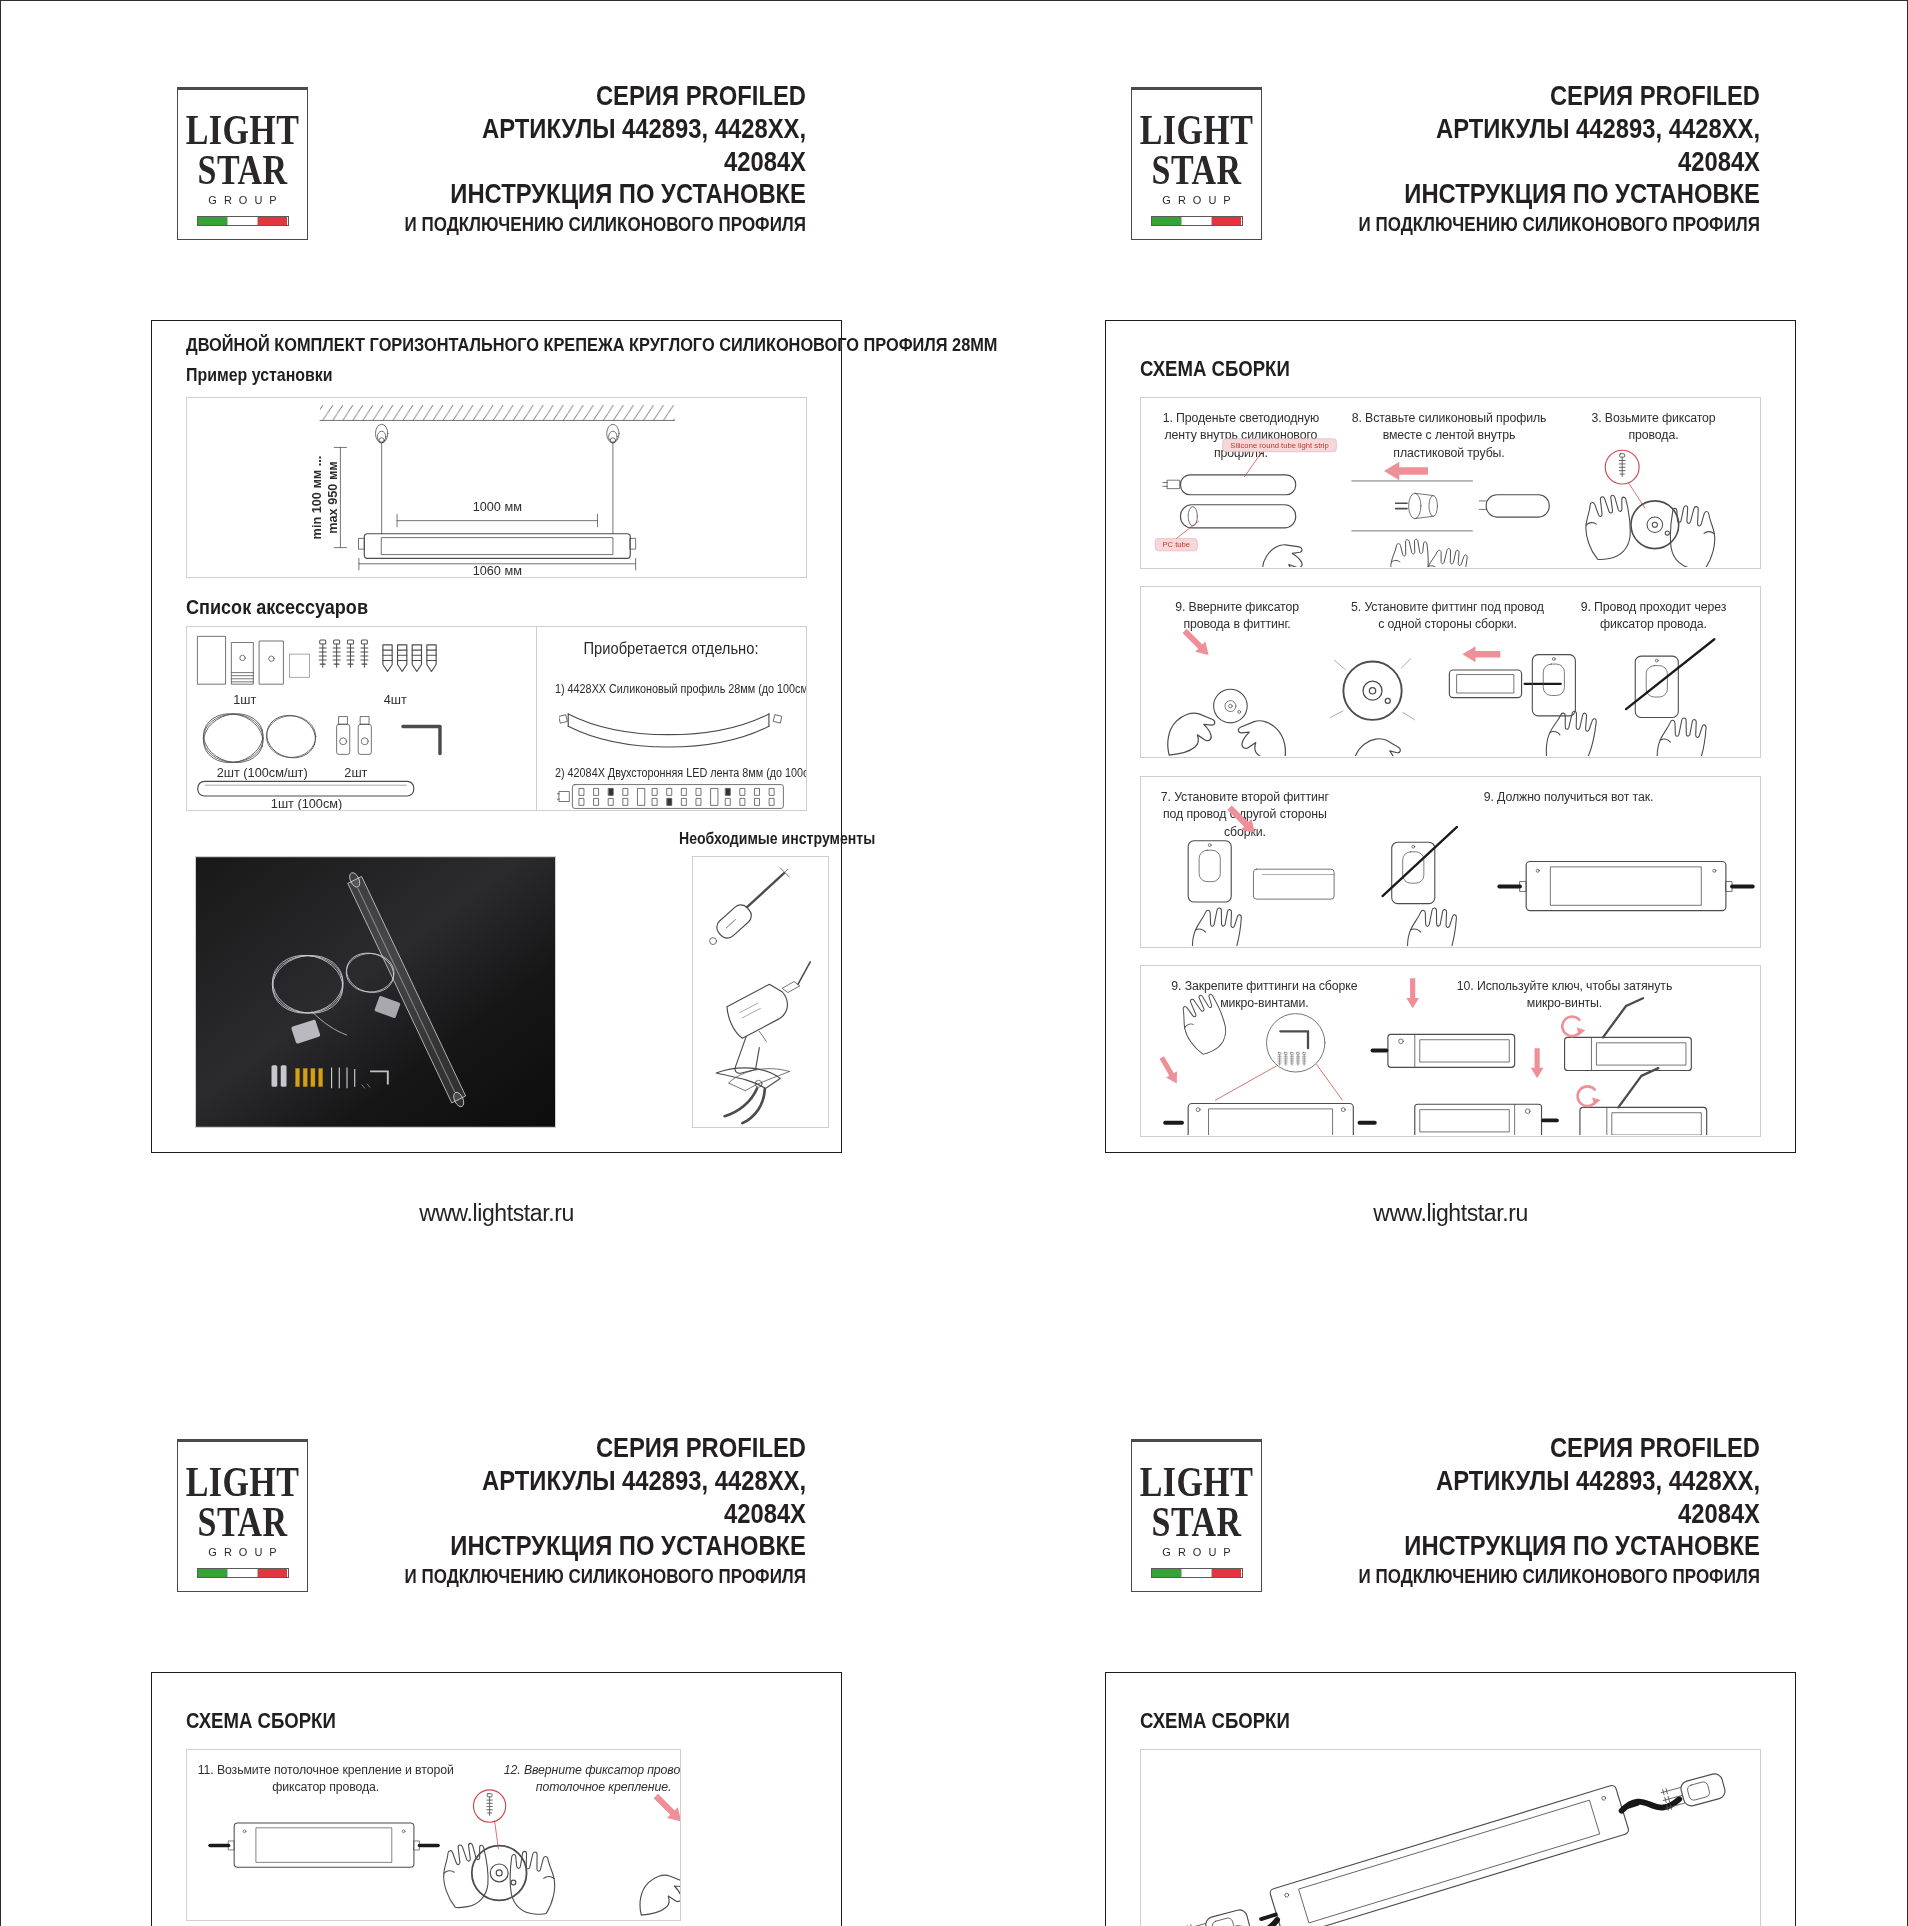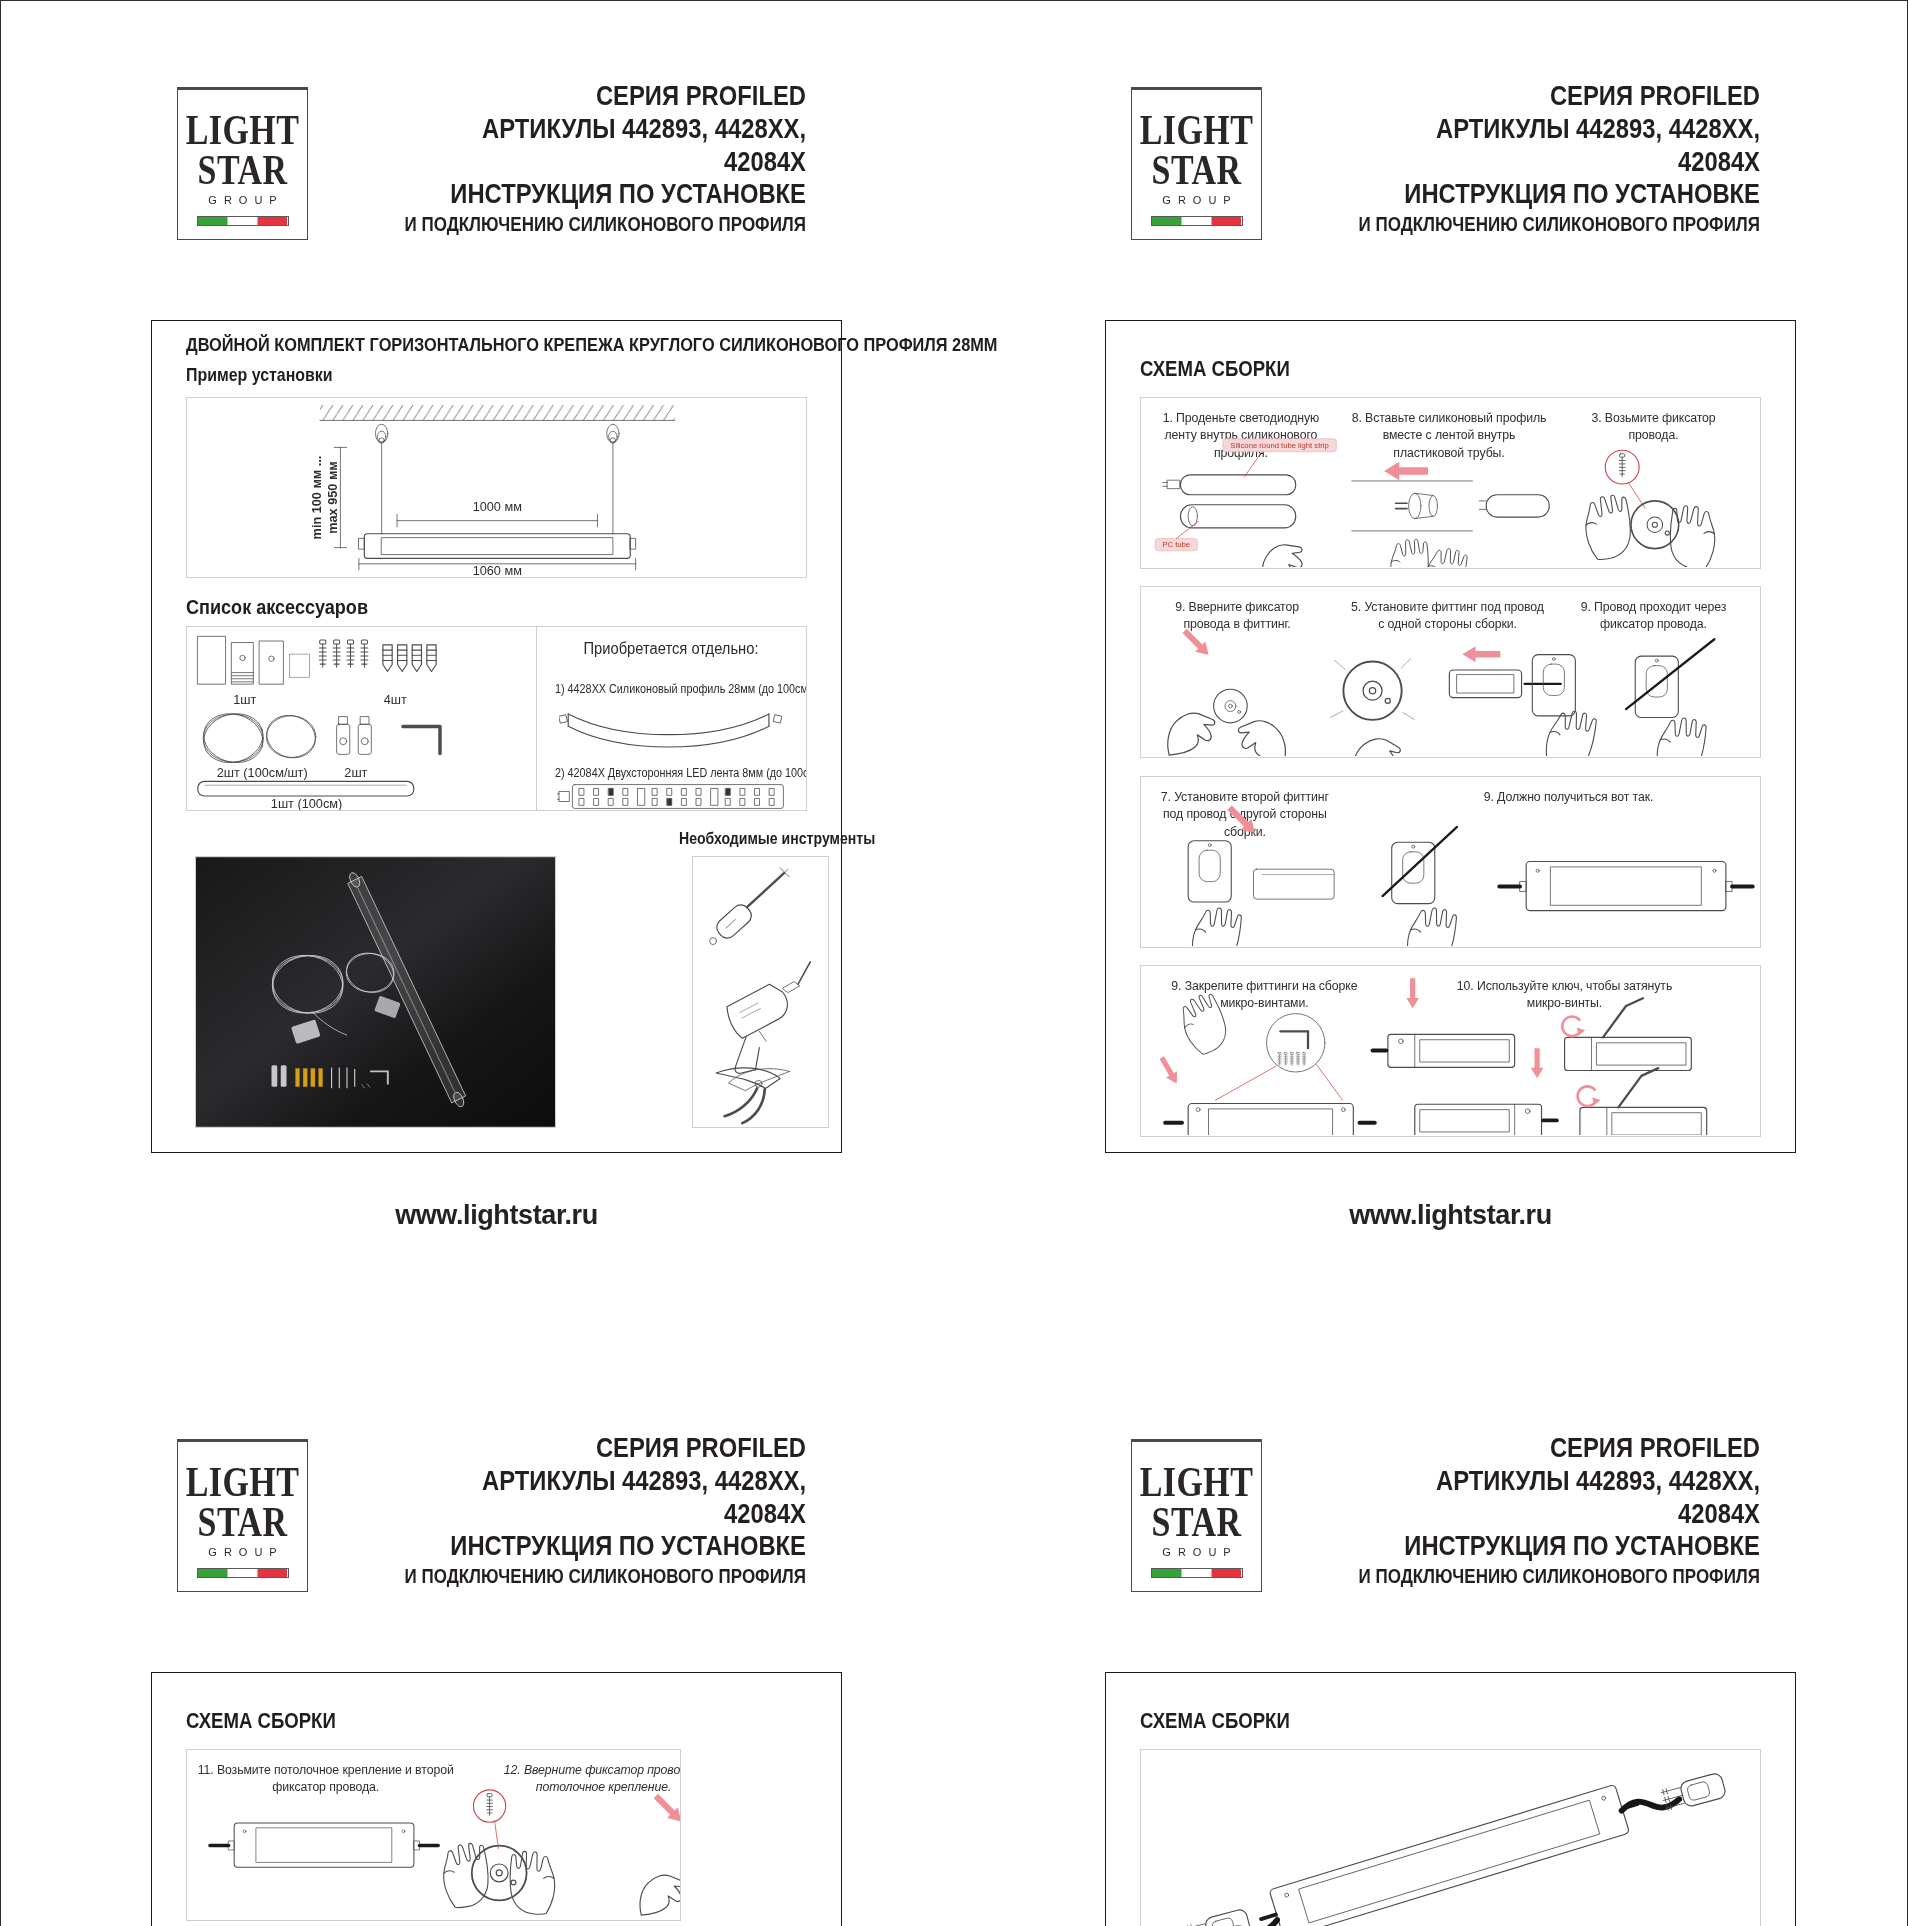--- a/index.html
+++ b/index.html
@@ -22,22 +22,22 @@
               transform:scaleX(.85);transform-origin:100% 0;color:#231f20;}
   .ht-big{font-size:28px;line-height:1.17;white-space:nowrap;}
   .ht-small{font-size:20px;line-height:1.35;white-space:nowrap;}
   
   .cbox{position:absolute;left:150px;top:319px;width:691px;height:833px;border:1.5px solid #1c1c1c;
         box-sizing:border-box;background:#fff;}
   .panel{position:absolute;border:1.2px solid #cfcfcf;box-sizing:border-box;background:#fff;overflow:hidden;}
   .sec-head{position:absolute;font-weight:700;white-space:nowrap;transform:scaleX(.86);
             transform-origin:0 50%;color:#1e1e1e;}
   .cap{position:absolute;font-size:12.3px;line-height:1.42;color:#2f2f2f;text-align:center;letter-spacing:-0.1px;}
-  .page-footer{position:absolute;left:150px;top:1199px;width:691px;text-align:center;font-weight:700;
-               font-size:27px;letter-spacing:-0.4px;color:#232323;}
+  .page-footer{position:absolute;left:150px;top:1199px;width:691px;text-align:center;font-weight:400;
+               font-size:23px;letter-spacing:-0.4px;color:#232323;}
   
   .acc-right{position:absolute;left:358px;top:0;width:252px;height:100%;}
   .sep-title{position:absolute;left:0;top:13px;width:100%;text-align:center;font-size:16px;color:#2a2a2a;
              transform:scaleX(.92);transform-origin:50% 0;white-space:nowrap;}
   .sep-item{position:absolute;left:10px;font-size:12px;color:#2a2a2a;white-space:nowrap;
             transform:scaleX(.9);transform-origin:0 0;}
   
   svg text{font-family:"Liberation Sans",sans-serif;fill:#2e2e2e;}
   .k{stroke:#4c4c4c;fill:none;stroke-width:3;stroke-linecap:round;stroke-linejoin:round;}
   .k2{stroke:#4c4c4c;fill:none;stroke-width:2;stroke-linecap:round;stroke-linejoin:round;}

